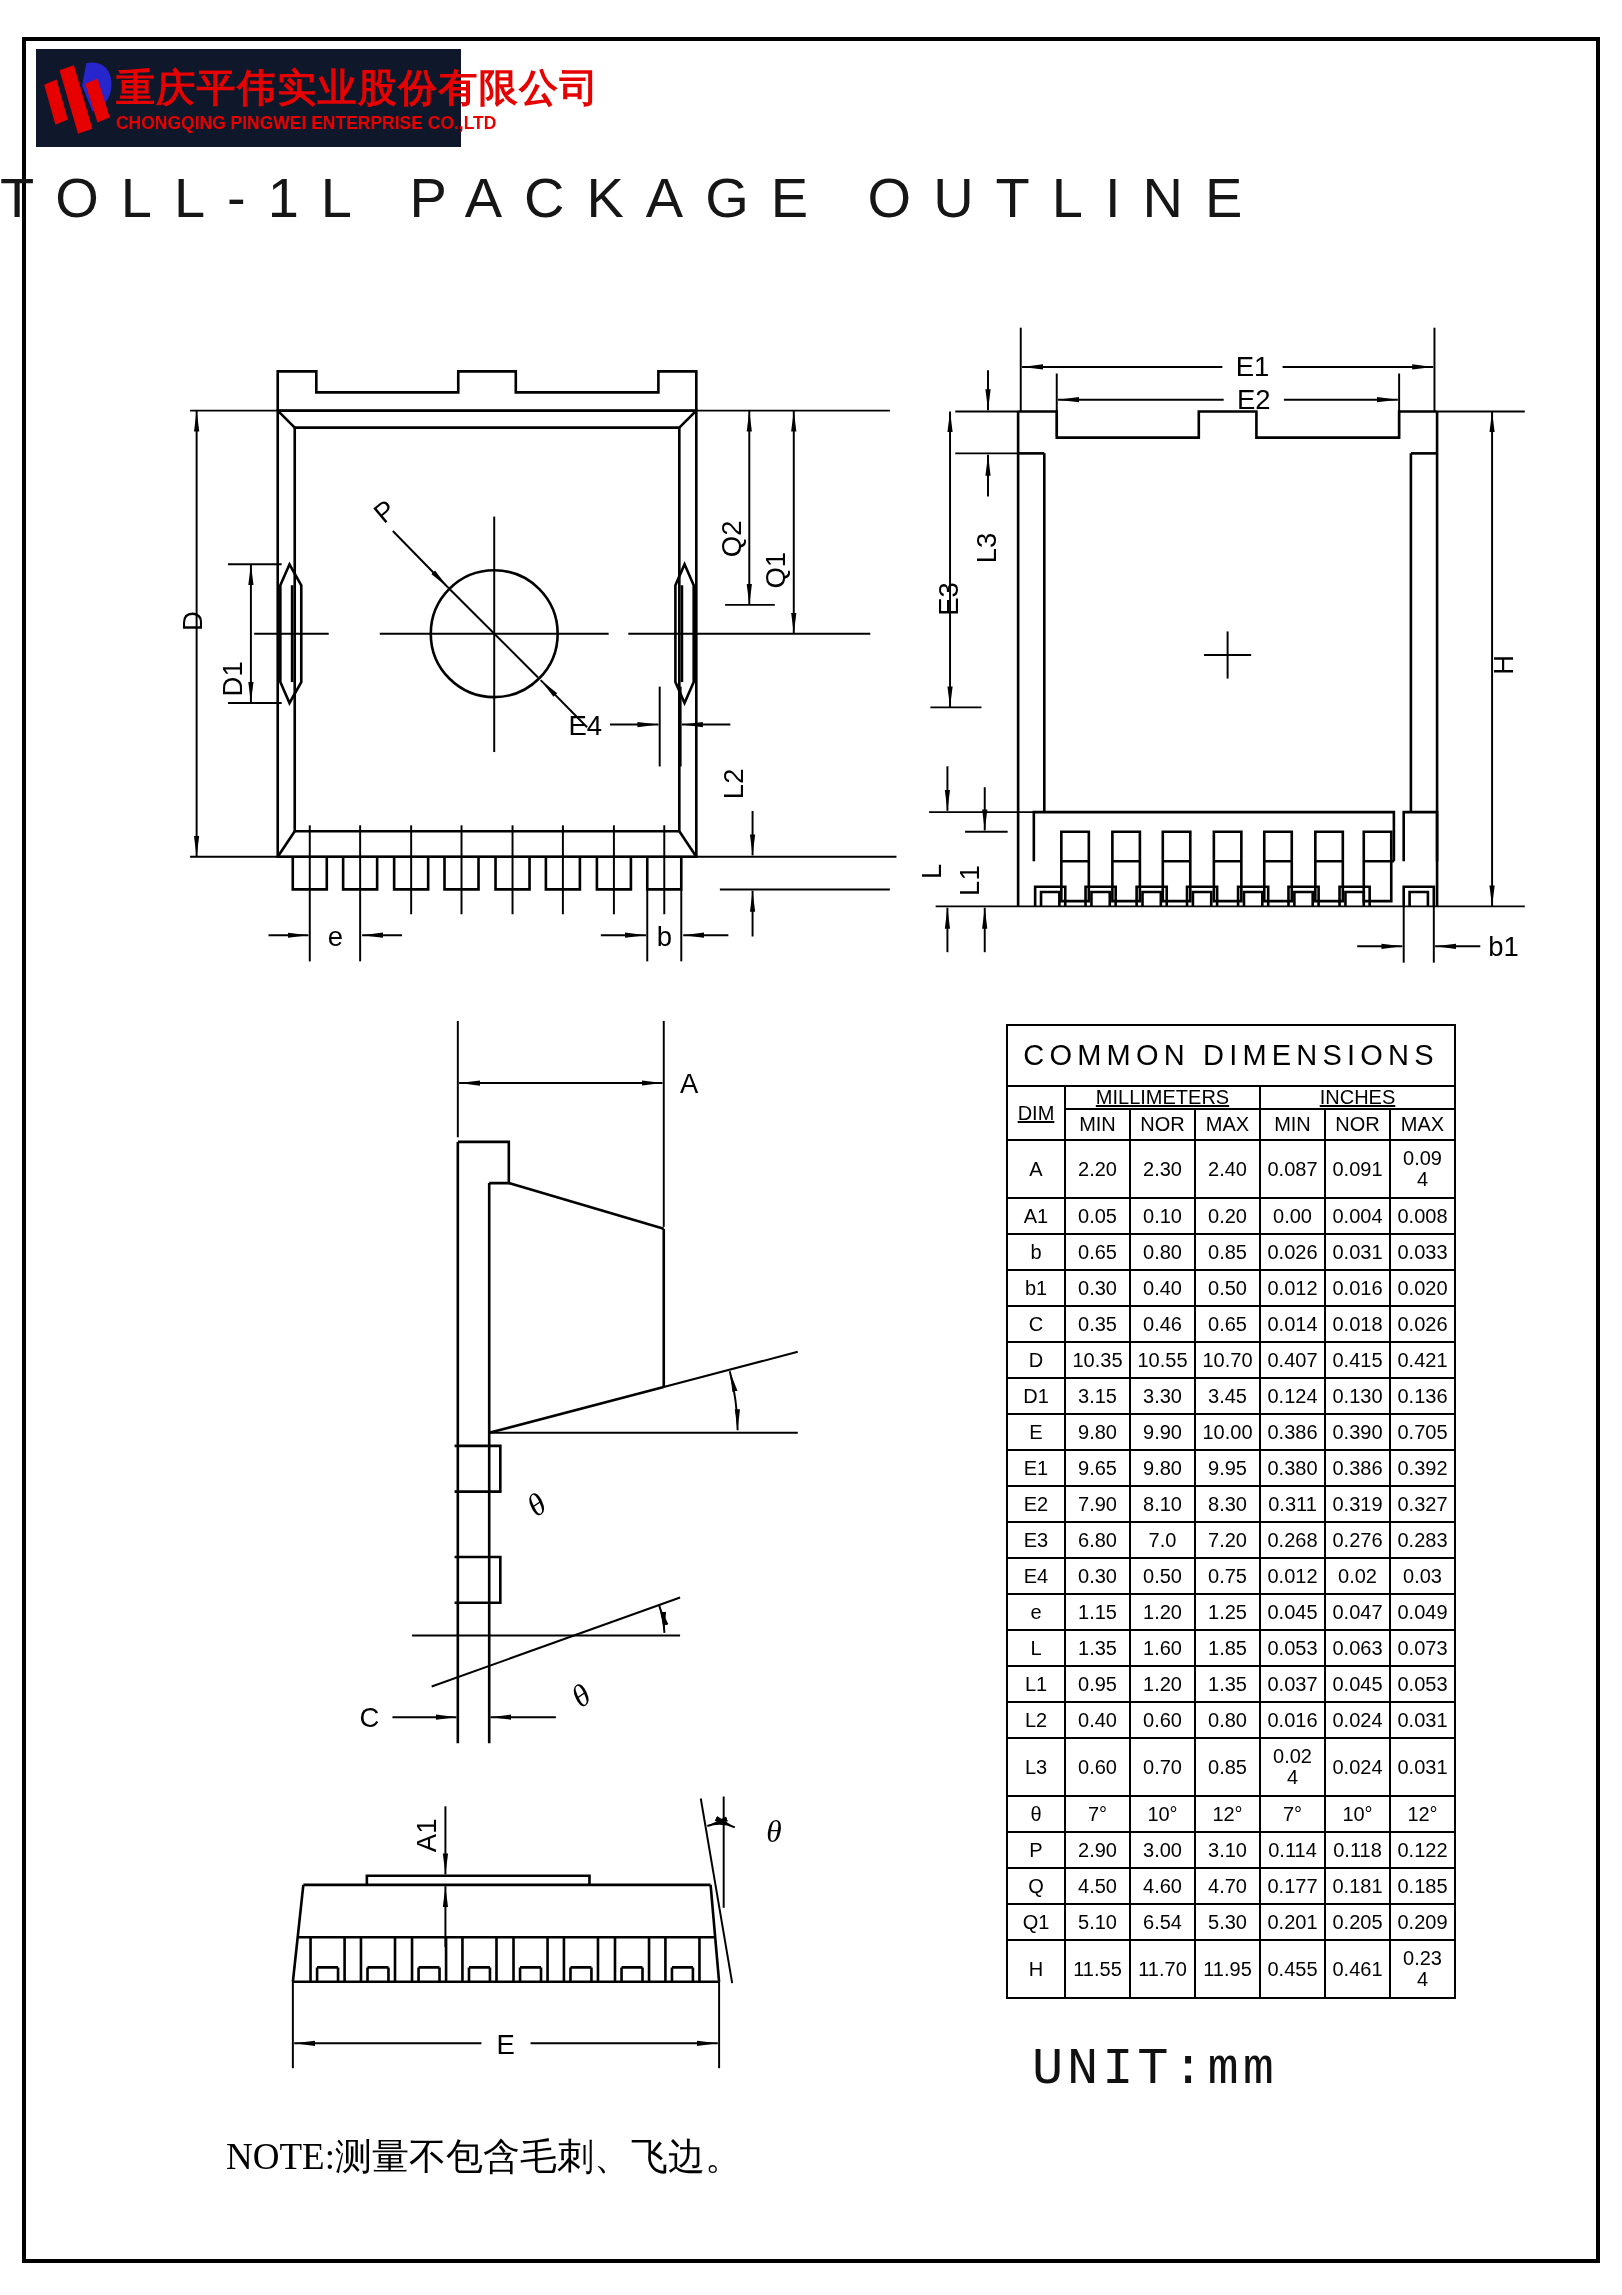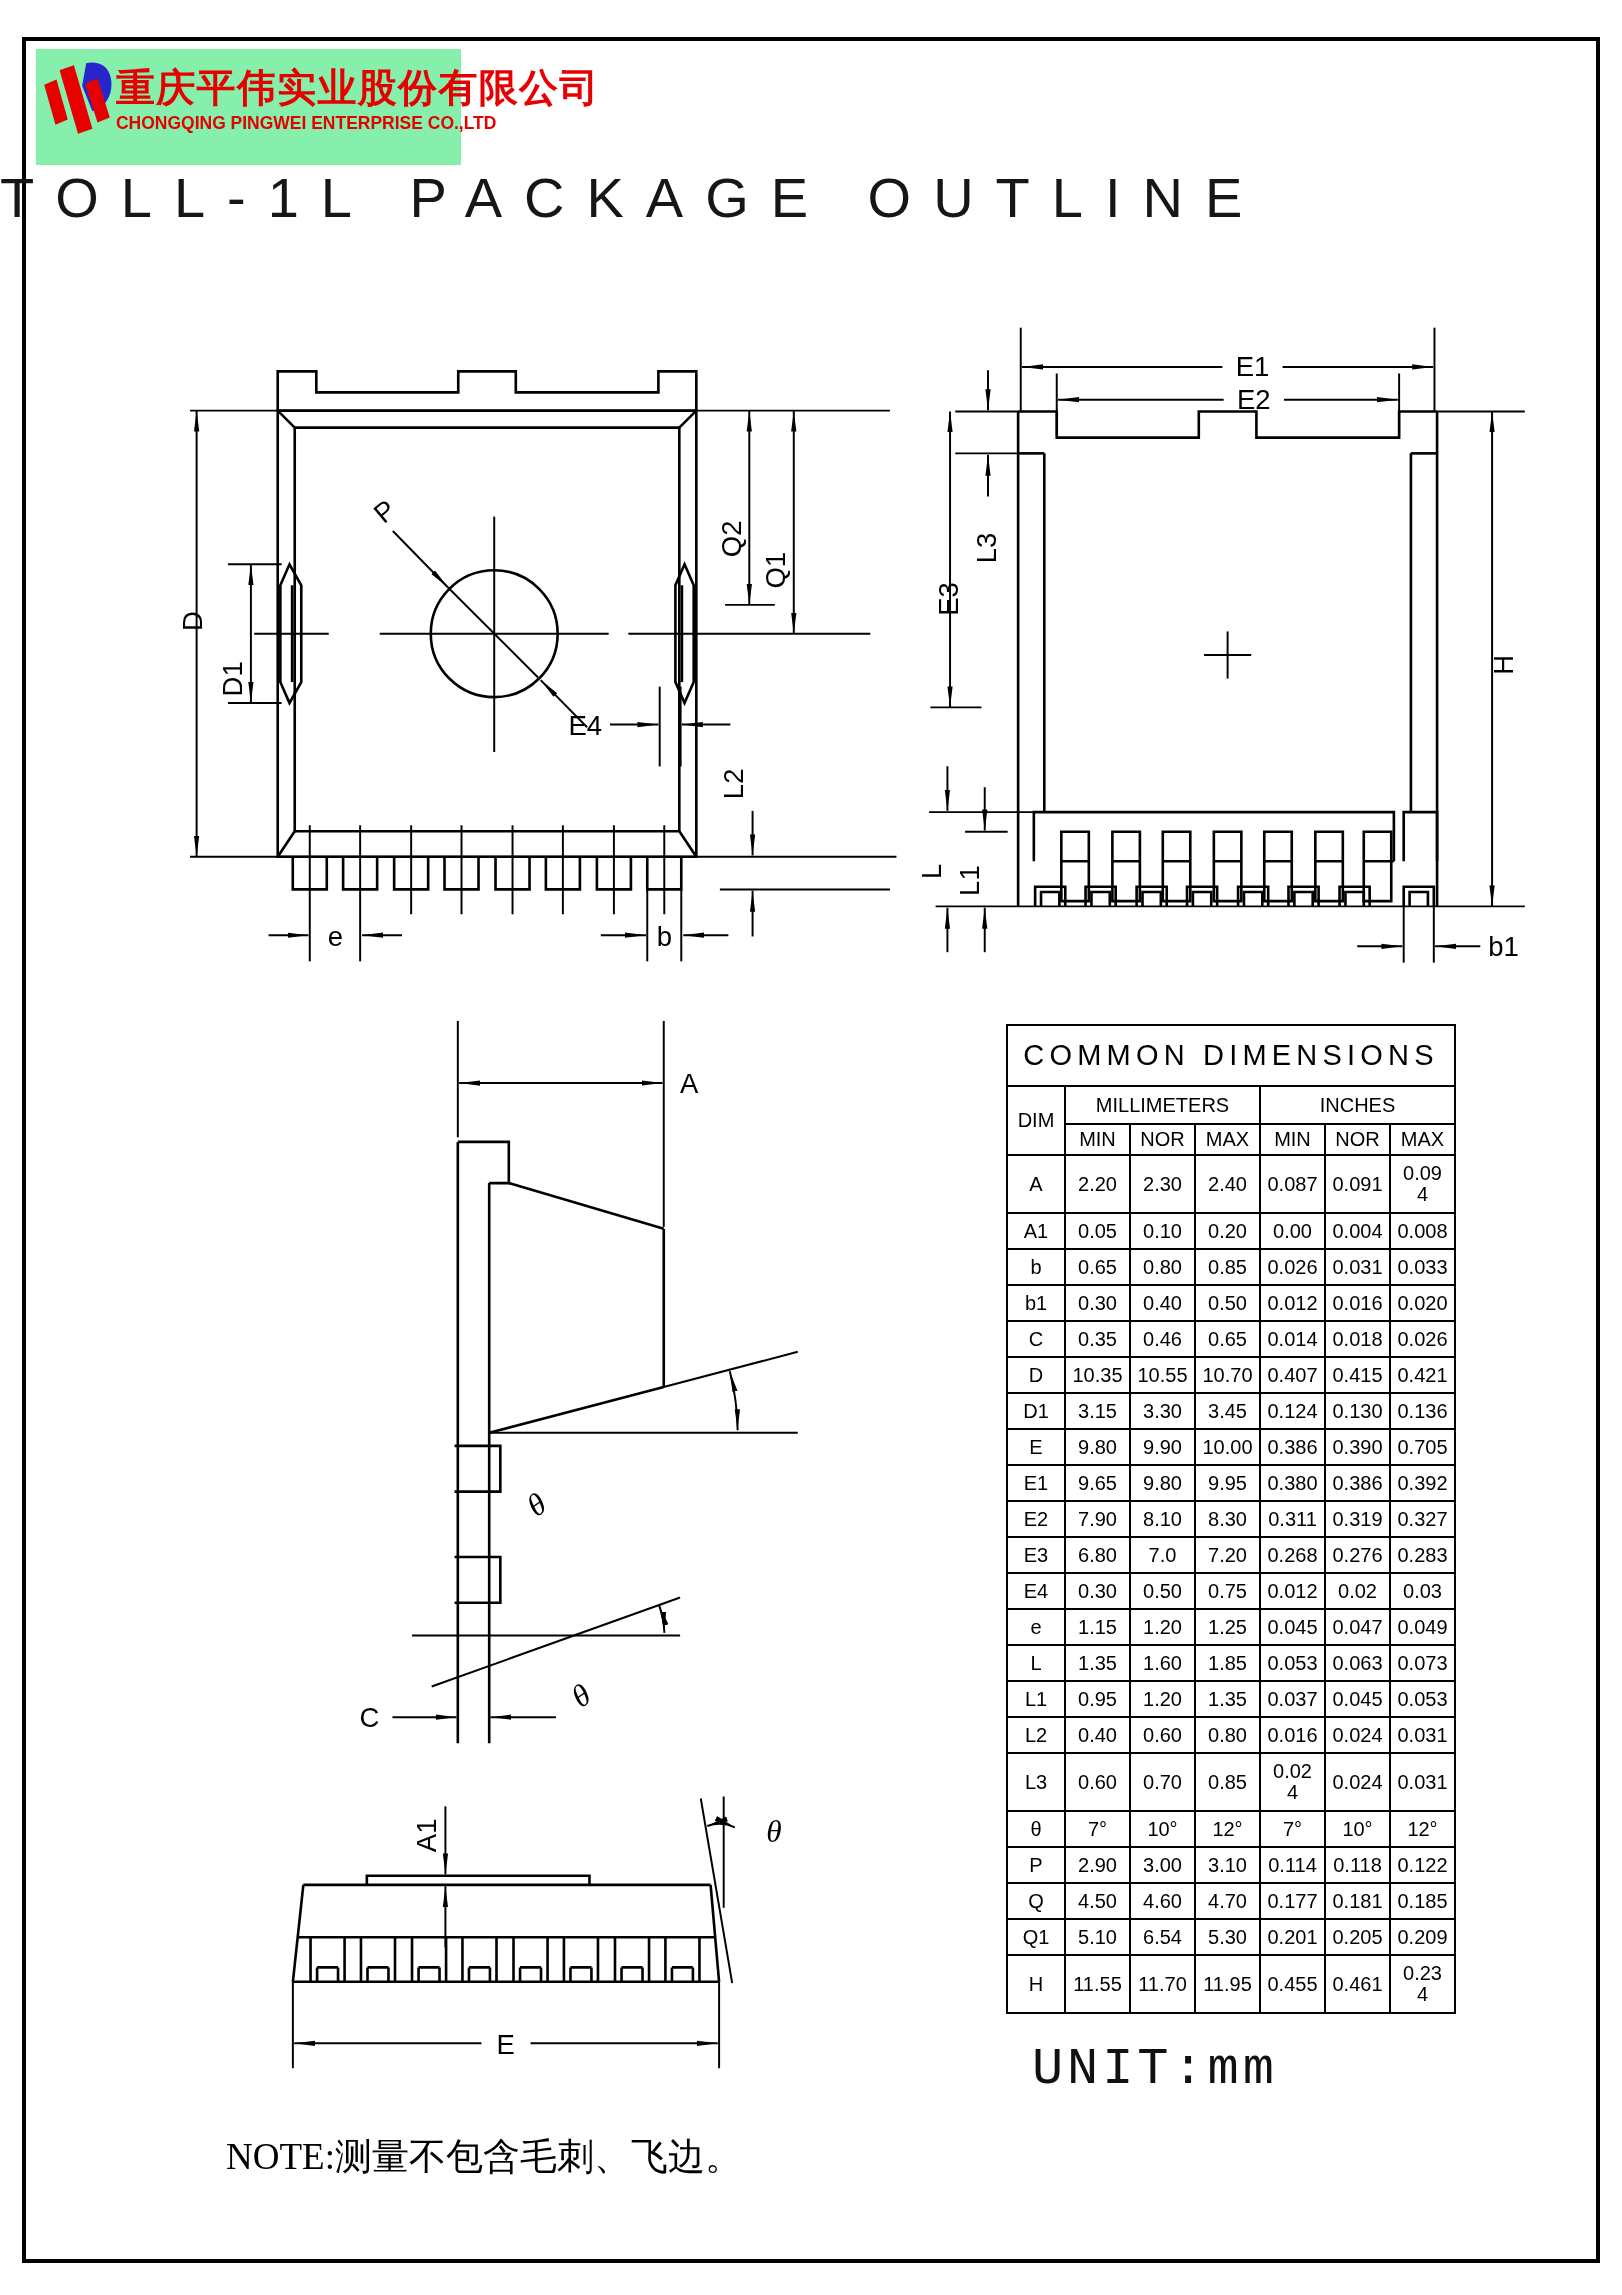--- a/index.html
+++ b/index.html
@@ -2,37 +2,37 @@
 <html style="font-size:10.5px"><head>
 <meta charset="utf-8">
 <style>
   html,body{margin:0;padding:0;}
   body{
     width:1623px;height:2295px;position:relative;background:#ffffff;
     font-family:"Liberation Sans",sans-serif;color:#000;overflow:hidden;
   }
   .page-border{position:absolute;left:21.6px;top:37px;width:1570px;height:2218px;border:4.6px solid #000;}
   
-  .header-box{position:absolute;left:36px;top:49px;width:425px;height:116px;background:#86efac;text-align:center;}
+  .header-box{position:absolute;left:36px;top:49px;width:425px;height:98px;background:#0f172a;text-align:center;}
   .logo{position:absolute;left:5.2px;top:9.2px;width:72px;height:82px;}
   .company-cn{position:absolute;left:80px;top:11.8px;font-size:39px;font-weight:bold;color:#e60000;letter-spacing:1.3px;white-space:nowrap;}
   .company-en{position:absolute;left:80px;top:63px;font-size:19px;font-weight:bold;color:#e60000;letter-spacing:0px;white-space:nowrap;transform:scaleX(.92);transform-origin:left;}
   
   .doc-title{position:absolute;left:0;top:165px;width:1623px;text-align:left;
     font-size:56px;letter-spacing:22px;color:#161616;font-weight:normal;white-space:nowrap;}
   
   .dw{position:absolute;}
   svg text{font-family:"Liberation Sans",sans-serif;font-size:42px;fill:#000;stroke:none;}
   svg text.gk{font-family:"Liberation Serif",serif;font-style:italic;font-size:48px;}
   
   .dim-table{position:absolute;left:1006px;top:1024px;border-collapse:collapse;table-layout:fixed;background:#fff;}
   .dim-table th,.dim-table td{border:2.6px solid #000;text-align:center;vertical-align:middle;
      font-size:20px;font-weight:normal;padding:0;line-height:1.05;}
   .dim-table .t-title{font-size:29px;letter-spacing:5.2px;height:59px;}
-  .dim-table .h2{height:38px;font-size:22px;}
+  .dim-table .h2{height:23px;font-size:22px;text-decoration:underline;}
   .dim-table .h3{height:31px;font-size:22px;}
   .dim-table tbody td{height:34px;}
   .dim-table tr.tall td{height:56px;}
   .dim-table span.wrap{display:inline-block;width:48px;word-break:break-all;white-space:normal;}
   
   .unit-label{position:absolute;left:1032px;top:2040px;width:393px;text-align:left;
      font-size:52px;letter-spacing:3.9px;color:#111;font-family:Liberation Mono, monospace;}
   .note-label{position:absolute;left:226px;top:2132px;font-size:37px;
      font-family:"Liberation Serif",serif;color:#000;white-space:nowrap;}
 </style>

